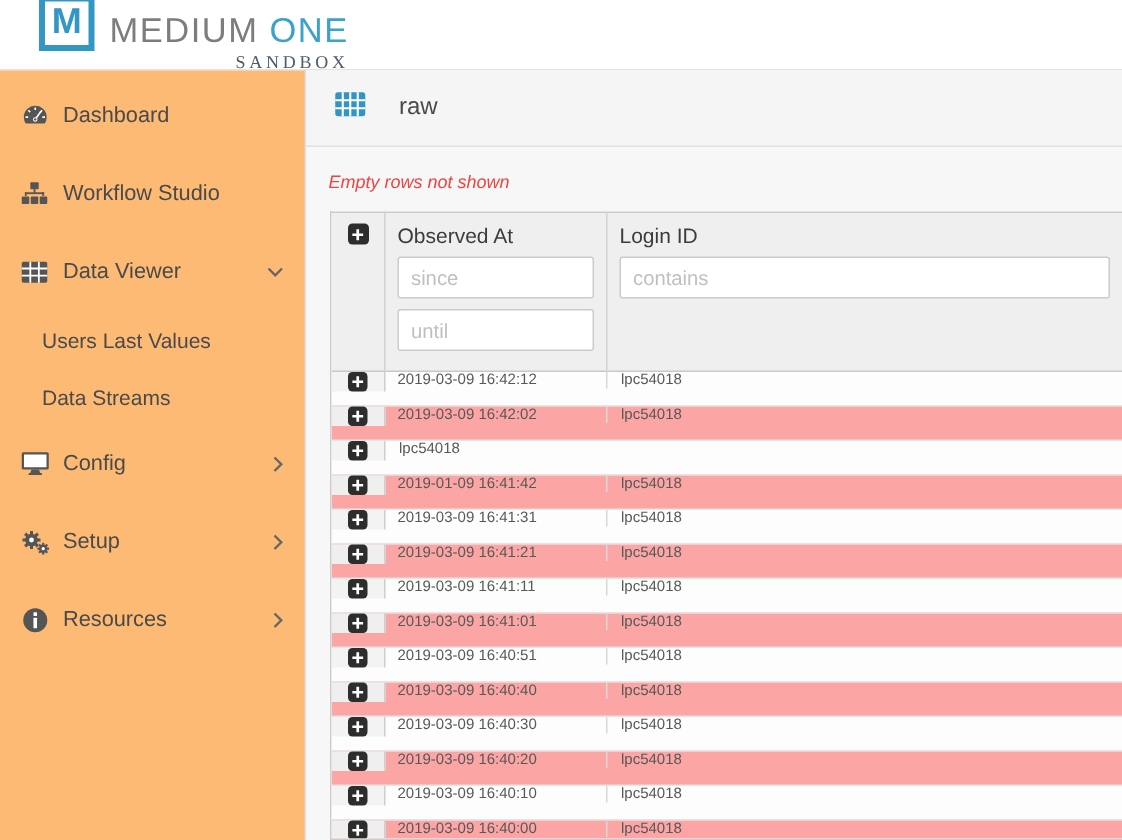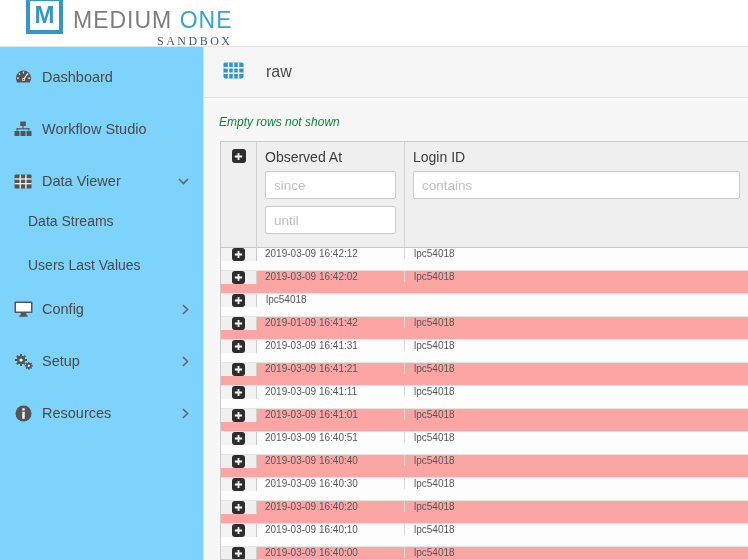--- a/index.html
+++ b/index.html
@@ -37,21 +37,21 @@
     font-family: "Liberation Serif", serif;
     font-size: 12px; letter-spacing: 2.5px;
     color: #4e5a68; margin-top: 1px;
   }
 
   
   .app { display: flex; height: 513px; }
 
   
   .sidebar {
-    width: 204px; background: #7dd3fc;
+    width: 204px; background: #fdba74;
     border-right: 1px solid #ddd;
     flex: 0 0 204px;
   }
   .side-item {
     height: 24px; display: flex; align-items: center;
     position: relative; cursor: pointer;
     font-size: 14.5px; color: #4a4a4a;
   }
   .side-item .s-icon {
     position: absolute; left: 12px; width: 22px;
@@ -70,21 +70,21 @@
   
   .main { flex: 1; background: #f7f7f7; display: flex; flex-direction: column; min-width: 0; }
   .title-bar {
     height: 51px; background: #f5f5f5;
     border-bottom: 1px solid #e0e0e0;
     display: flex; align-items: center; padding-left: 19px;
     flex: 0 0 51px;
   }
   .title-text { font-size: 16px; color: #4a4a4a; margin-left: 22px; }
   .note-row { padding: 14px 0 11px 15px; }
-  .note-text { font-style: italic; font-size: 12px; color: #15803d; }
+  .note-text { font-style: italic; font-size: 12px; color: #ef4444; }
 
   
   .dtable {
     margin-left: 16px;
     border: 1px solid #ccc;
     border-right: none;
     background: #fff;
     flex: 1;
     display: flex; flex-direction: column;
     overflow: hidden;
@@ -206,26 +206,26 @@
         </svg>
       </span>
       <span class="s-label">Data Viewer</span>
       <span class="chev">
         <svg width="11" height="7" viewBox="0 0 11 7" fill="none" stroke="#666" stroke-width="1.6">
             <path d="M1 1 L5.5 5.5 L10 1"></path>
           </svg>
       </span>
     </div>
 
+    <div class="side-sub mt24">
+      <span class="s-label">Users Last Values</span>
+    </div>
+
     <div class="side-sub mt18">
       <span class="s-label">Data Streams</span>
-    </div>
-
-    <div class="side-sub mt24">
-      <span class="s-label">Users Last Values</span>
     </div>
 
     <div class="side-item mt22">
       <span class="s-icon">
         <svg width="19" height="16" viewBox="0 0 19 16" fill="#555">
           <rect x="0.5" y="0.5" width="18" height="11.5" rx="1"></rect>
           <rect x="2" y="2" width="15" height="8.5" fill="#fff"></rect>
           <rect x="2" y="2" width="15" height="8.5" fill="#555" opacity="0"></rect>
           <path d="M7 12 L12 12 L13 15 L6 15 Z"></path>
           <rect x="5" y="14.4" width="9" height="1.3" rx="0.6"></rect>

